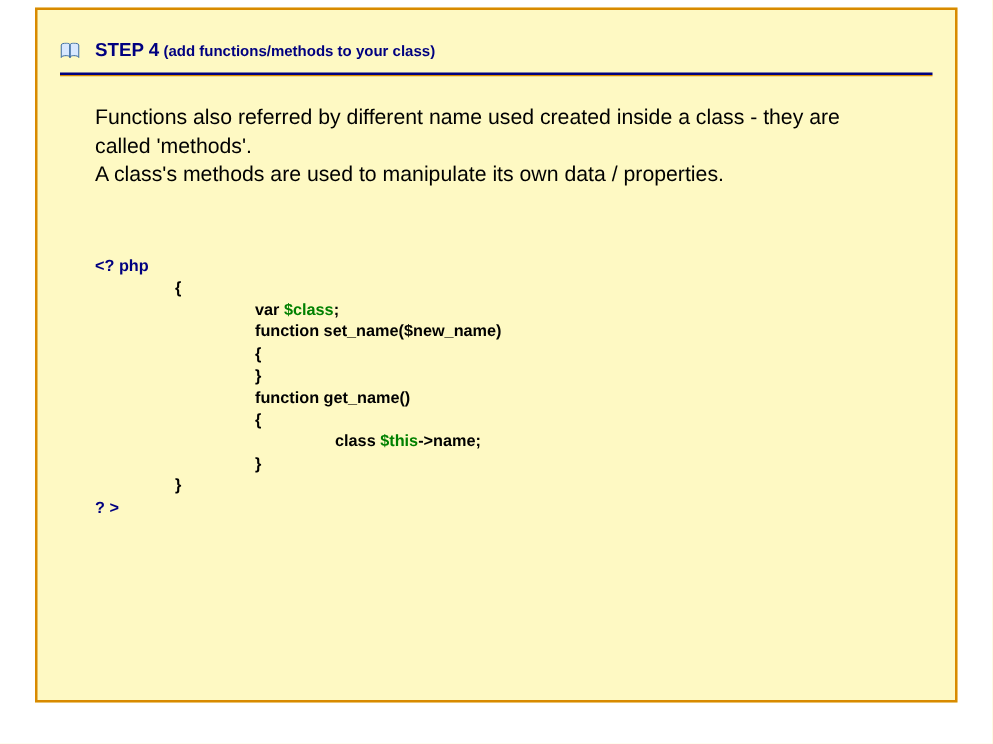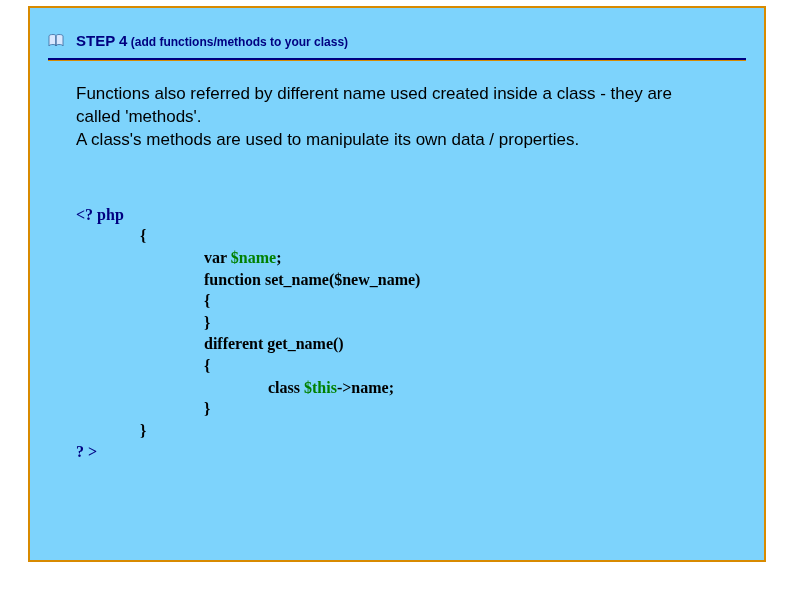--- a/index.html
+++ b/index.html
@@ -10,21 +10,21 @@
     font-family: Arial, Helvetica, sans-serif;
     position: relative;
   }
   .slide {
     position: absolute;
     left: 28px;
     top: 6px;
     width: 738px;
     height: 556px;
     border: 2px solid #d88a00;
-    background: #7dd3fc;
+    background: #fef9c3;
   }
   .header-row {
     display: flex;
     align-items: center;
     padding: 24px 18px 8px 18px;
   }
   .book-icon {
     width: 16px;
     height: 14px;
     margin-right: 12px;
@@ -51,23 +51,23 @@
   .body-text {
     padding: 22px 46px 0 46px;
     font-size: 17px;
     color: #000000;
     line-height: 1.35;
   }
   .para2 {
   }
   .code-block {
     padding: 52px 0 0 46px;
-    font-size: 16px;
+    font-size: 13px;
     color: #000000;
-    font-family: Liberation Serif, serif;
+    font-family: Liberation Sans, sans-serif;
     line-height: 1.35;
   }
   .indent1 { padding-left: 64px; }
   .indent2 { padding-left: 128px; }
   .indent3 { padding-left: 192px; }
   .green { color: #008000; }
   .navy { color: #000080; }
   .bold { font-weight: bold; }
 </style>
 </head>
@@ -91,25 +91,25 @@
   </div>
 
   <div class="body-text">
     <div>Functions also referred by different name used created inside a class - they are called 'methods'.</div>
     <div class="para2">A class's methods are used to manipulate its own data / properties.</div>
   </div>
 
   <div class="code-block">
     <div class="navy bold">&lt;? php</div>
     <div class="indent1 bold">{</div>
-    <div class="indent2 bold"><span>var </span><span class="green">$name</span><span>;</span></div>
+    <div class="indent2 bold"><span>var </span><span class="green">$class</span><span>;</span></div>
     <div class="indent2 bold">function set_name($new_name)</div>
     <div class="indent2 bold">{</div>
     <div class="indent2 bold">}</div>
-    <div class="indent2 bold">different get_name()</div>
+    <div class="indent2 bold">function get_name()</div>
     <div class="indent2 bold">{</div>
     <div class="indent3 bold"><span>class </span><span class="green">$this</span><span>-&gt;name;</span></div>
     <div class="indent2 bold">}</div>
     <div class="indent1 bold">}</div>
     <div class="navy bold">? &gt;</div>
   </div>
 
 </div>
 
 </body></html>

